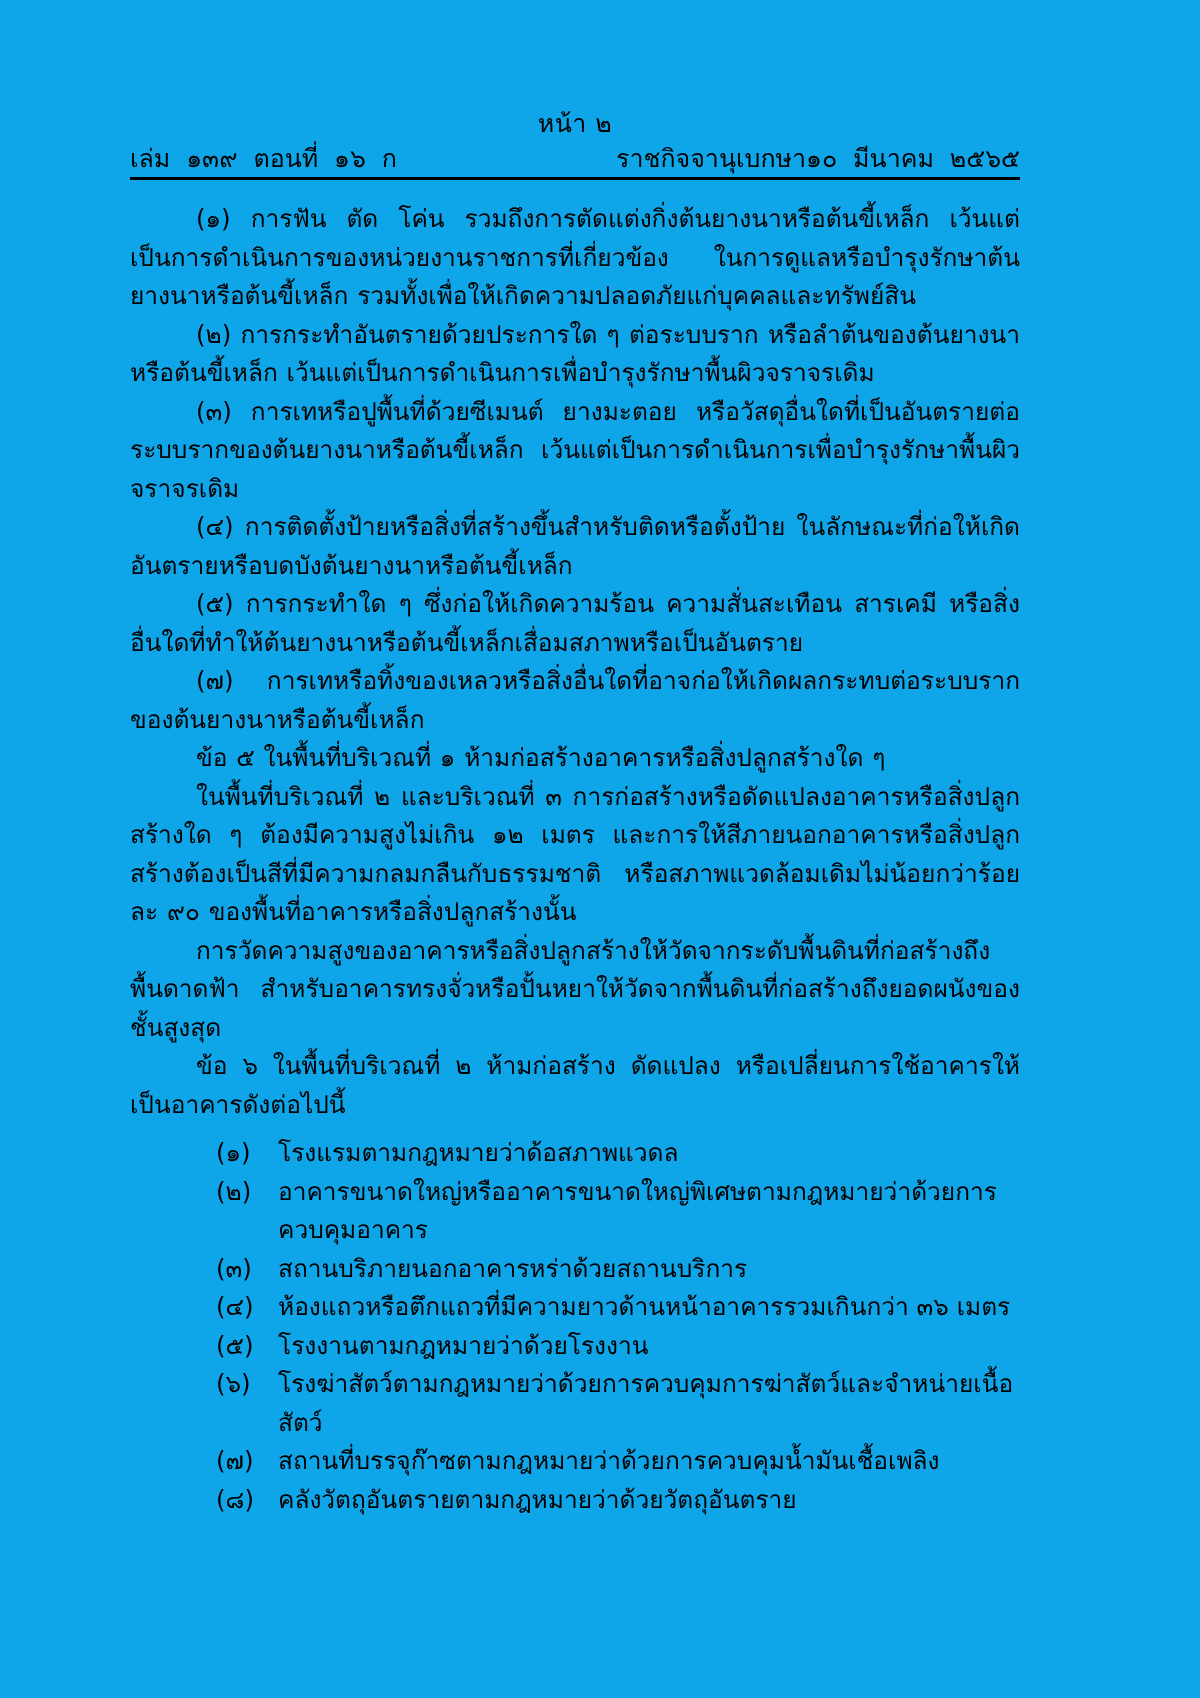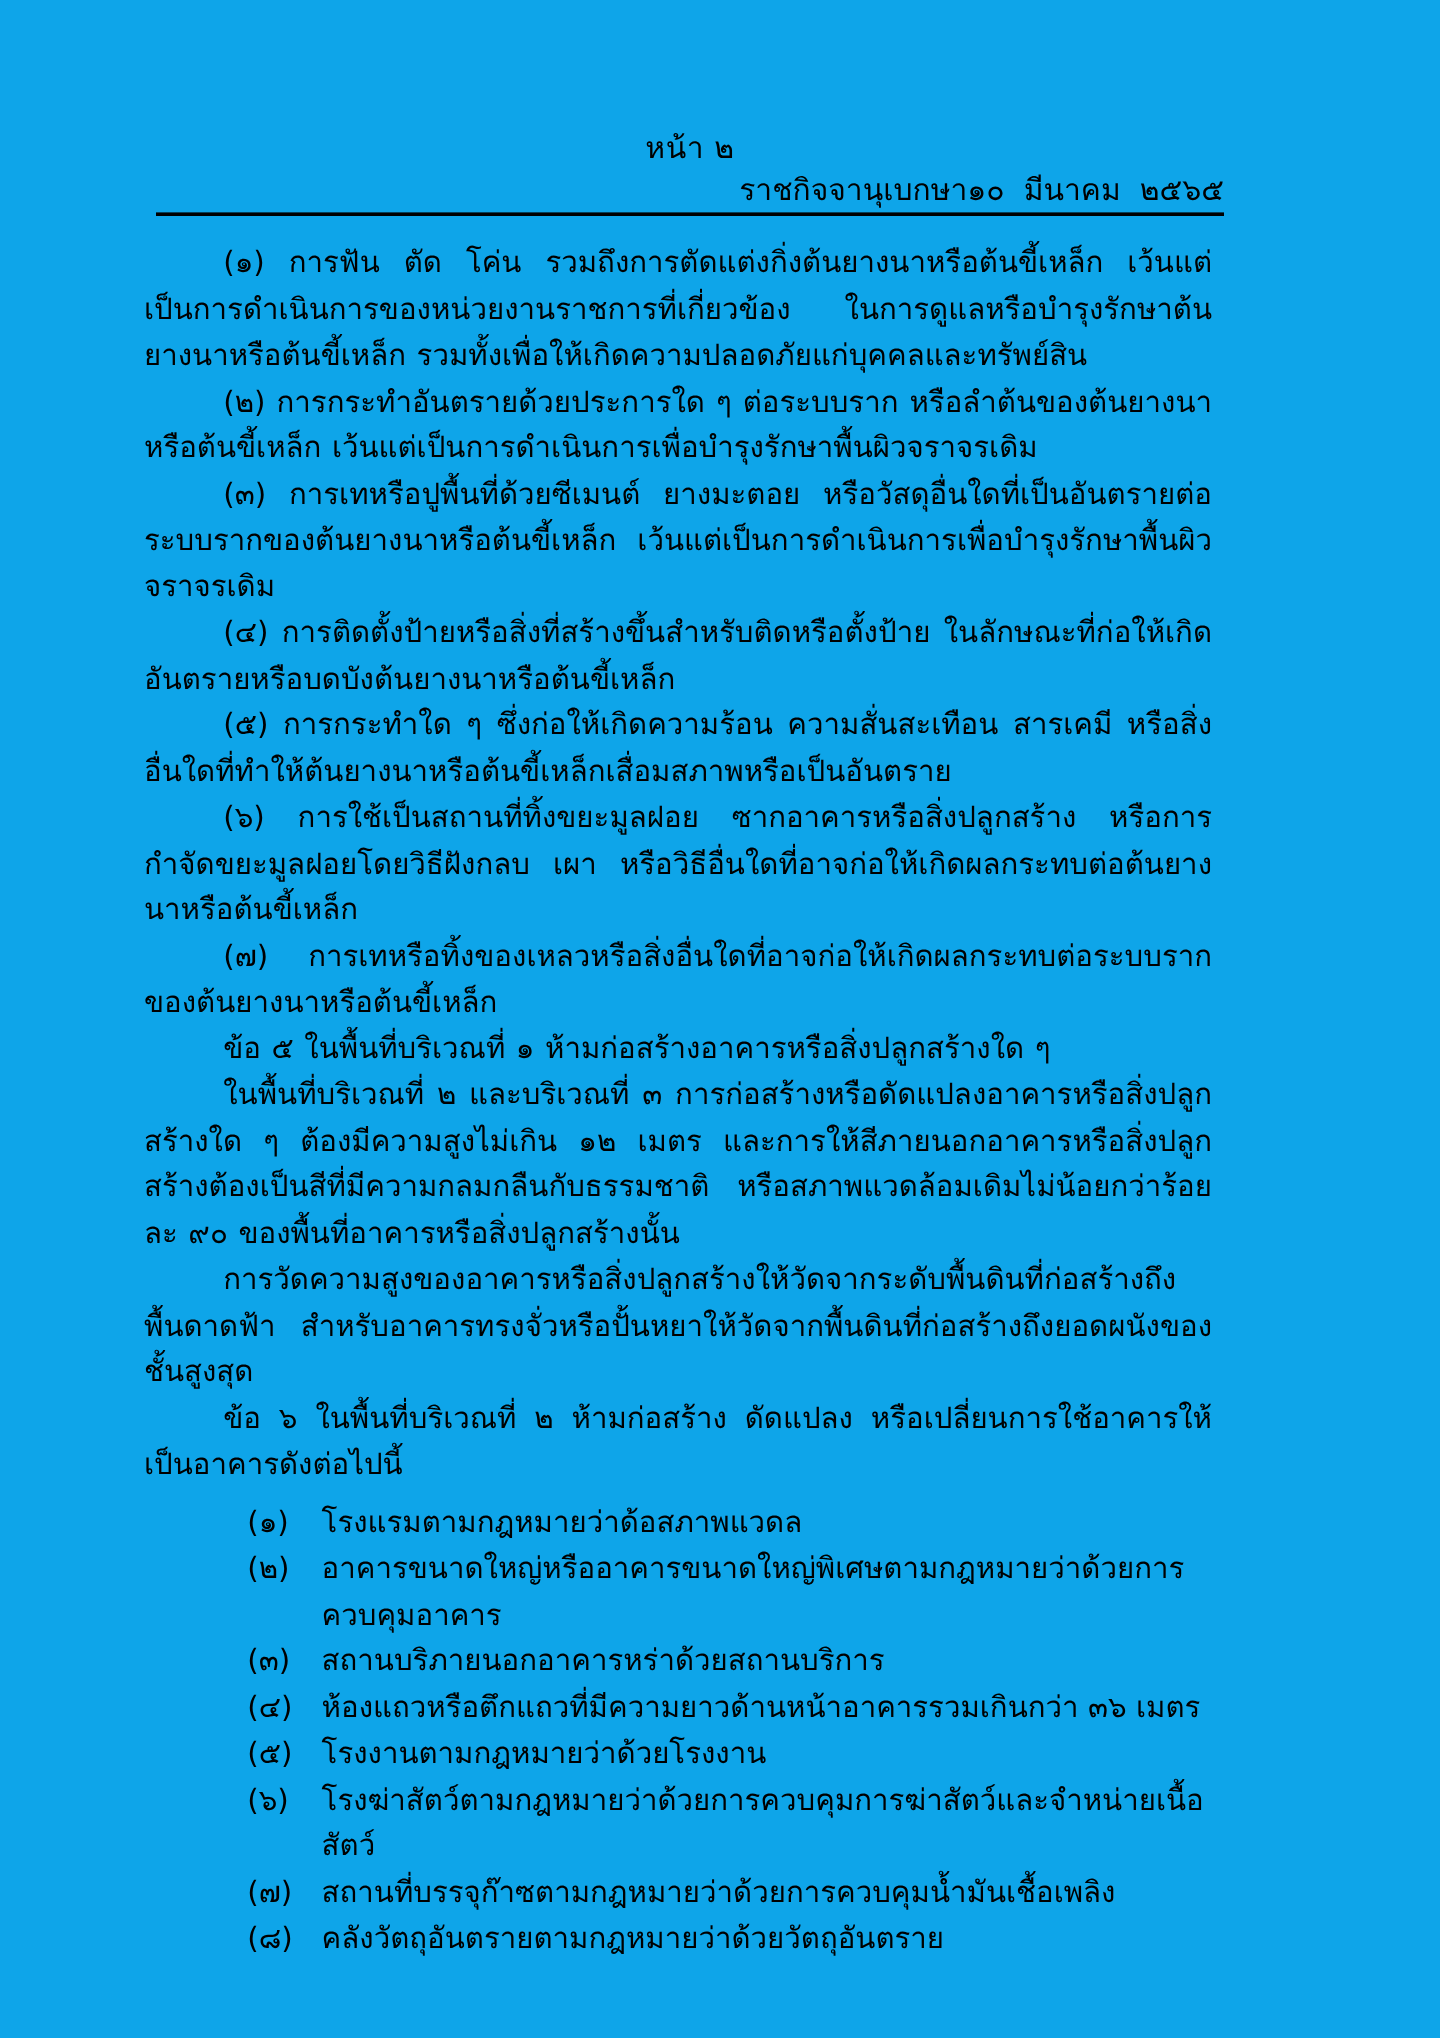--- a/index.html
+++ b/index.html
@@ -53,21 +53,21 @@
     left: 130px;
     top: 177px;
     width: 890px;
     height: 3px;
     background: #000000;
   }
 
   
   .body {
     position: absolute;
-    left: 120px;
+    left: 130px;
     top: 200px;
     width: 890px;
   }
   .para {
     font-size: 24.5px;
     line-height: 38.5px;
     text-align: justify;
     text-justify: inter-word;
     margin: 0 0 0 0;
     word-spacing: 1px;
@@ -103,39 +103,39 @@
   .spacer-sm { height: 10px; }
 </style>
 </head>
 <body>
 
 <div class="page">
 
   <div class="header">
     <div class="header-pageline">หน้า ๒</div>
     <div class="header-row">
+      <span class="header-left">เล่ม  ๑๓๙  ตอนที่  ๑๖  ก</span>
       <span class="header-center">ราชกิจจานุเบกษา</span>
       <span class="header-right">๑๐  มีนาคม  ๒๕๖๕</span>
     </div>
   </div>
   <div class="header-rule"></div>
 
   <div class="body">
 
     <p class="para indent">(๑)  การฟัน ตัด โค่น รวมถึงการตัดแต่งกิ่งต้นยางนาหรือต้นขี้เหล็ก เว้นแต่เป็นการดำเนินการของหน่วยงานราชการที่เกี่ยวข้อง  ในการดูแลหรือบำรุงรักษาต้นยางนาหรือต้นขี้เหล็ก  รวมทั้งเพื่อให้เกิดความปลอดภัยแก่บุคคลและทรัพย์สิน</p>
 
     <p class="para indent">(๒)  การกระทำอันตรายด้วยประการใด ๆ  ต่อระบบราก  หรือลำต้นของต้นยางนาหรือต้นขี้เหล็ก  เว้นแต่เป็นการดำเนินการเพื่อบำรุงรักษาพื้นผิวจราจรเดิม</p>
 
     <p class="para indent">(๓)  การเทหรือปูพื้นที่ด้วยซีเมนต์  ยางมะตอย  หรือวัสดุอื่นใดที่เป็นอันตรายต่อระบบรากของต้นยางนาหรือต้นขี้เหล็ก  เว้นแต่เป็นการดำเนินการเพื่อบำรุงรักษาพื้นผิวจราจรเดิม</p>
 
     <p class="para indent">(๔)  การติดตั้งป้ายหรือสิ่งที่สร้างขึ้นสำหรับติดหรือตั้งป้าย  ในลักษณะที่ก่อให้เกิดอันตรายหรือบดบังต้นยางนาหรือต้นขี้เหล็ก</p>
 
     <p class="para indent">(๕)  การกระทำใด ๆ  ซึ่งก่อให้เกิดความร้อน  ความสั่นสะเทือน  สารเคมี  หรือสิ่งอื่นใดที่ทำให้ต้นยางนาหรือต้นขี้เหล็กเสื่อมสภาพหรือเป็นอันตราย</p>
 
-    <p class="para indent">(๖)  การใช้เป็นสถานที่ทิ้งขยะมูลฝอย ซากอาคารหรือสิ่งปลูกสร้าง  หรือการกำจัดขยะมูลฝอยโดยวิธีฝังกลบ  เผา  หรือวิธีอื่นใดที่อาจก่อให้เกิดผลกระทบต่อต้นยางนาหรือต้นขี้เหล็ก</p>
 
     <p class="para indent">(๗)  การเทหรือทิ้งของเหลวหรือสิ่งอื่นใดที่อาจก่อให้เกิดผลกระทบต่อระบบรากของต้นยางนาหรือต้นขี้เหล็ก</p>
 
     <p class="para indent last-line-left">ข้อ  ๕  ในพื้นที่บริเวณที่ ๑  ห้ามก่อสร้างอาคารหรือสิ่งปลูกสร้างใด ๆ</p>
 
     <p class="para indent">ในพื้นที่บริเวณที่  ๒  และบริเวณที่  ๓  การก่อสร้างหรือดัดแปลงอาคารหรือสิ่งปลูกสร้างใด ๆ ต้องมีความสูงไม่เกิน  ๑๒  เมตร  และการให้สีภายนอกอาคารหรือสิ่งปลูกสร้างต้องเป็นสีที่มีความกลมกลืนกับธรรมชาติ  หรือสภาพแวดล้อมเดิมไม่น้อยกว่าร้อยละ  ๙๐  ของพื้นที่อาคารหรือสิ่งปลูกสร้างนั้น</p>
 
     <p class="para indent">การวัดความสูงของอาคารหรือสิ่งปลูกสร้างให้วัดจากระดับพื้นดินที่ก่อสร้างถึงพื้นดาดฟ้า สำหรับอาคารทรงจั่วหรือปั้นหยาให้วัดจากพื้นดินที่ก่อสร้างถึงยอดผนังของชั้นสูงสุด</p>
 
     <p class="para indent">ข้อ  ๖  ในพื้นที่บริเวณที่ ๒  ห้ามก่อสร้าง  ดัดแปลง  หรือเปลี่ยนการใช้อาคารให้เป็นอาคารดังต่อไปนี้</p>

